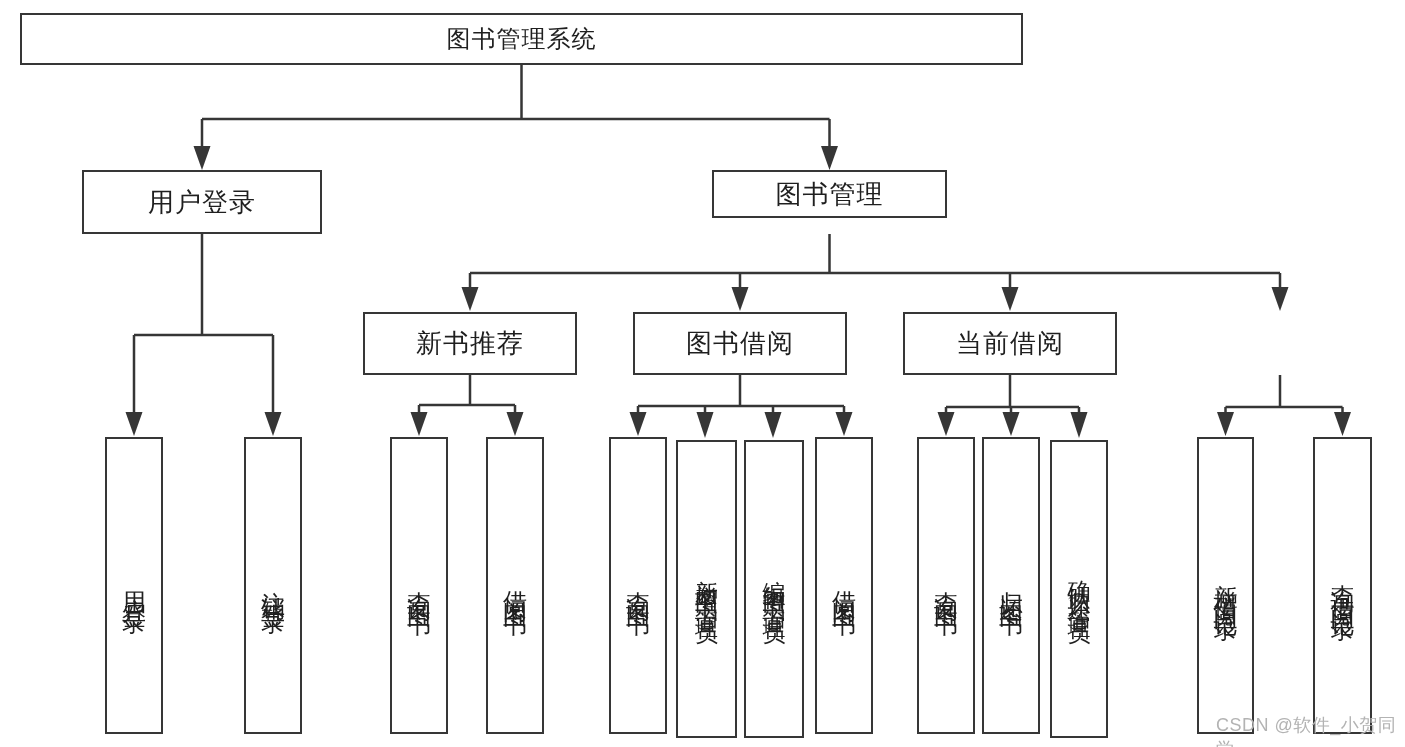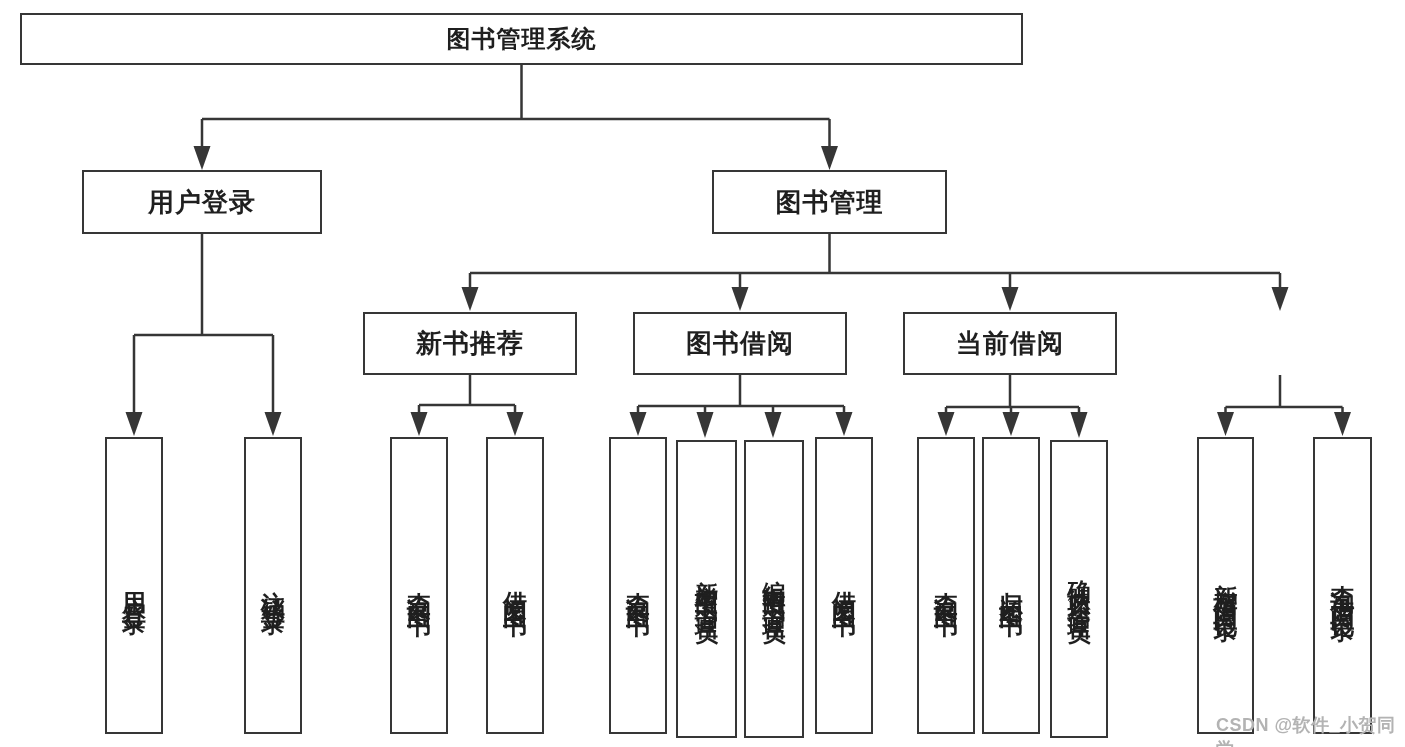--- a/index.html
+++ b/index.html
@@ -3,21 +3,20 @@
 <meta charset="utf-8">
 <style>
   html,body { margin:0; padding:0; background:#ffffff; }
   #canvas {
     position:relative;
     width:1405px; height:747px;
     background:#ffffff;
     overflow:hidden;
     font-family:"Liberation Sans","DejaVu Sans",sans-serif;
     color:#1f1f1f;
-    font-weight:bold;
   }
   #connector-svg { position:absolute; left:0; top:0; width:1405px; height:747px; }
   .box {
     position:absolute;
     box-sizing:border-box;
     border:2.5px solid #363636;
     background:#ffffff;
     display:flex;
     align-items:center;
     justify-content:center;
@@ -85,21 +84,21 @@
       <polygon points="1002.5,412 1019.5,412 1011,436"></polygon>
       <polygon points="1070.5,412 1087.5,412 1079,438"></polygon>
       <polygon points="1217,412 1234,412 1225.5,436"></polygon>
       <polygon points="1334,412 1351,412 1342.5,436"></polygon>
     </g>
   </svg>
 
   <div class="box root-box" style="left:20px; top:13px; width:1003px; height:52px;">图书管理系统</div>
 
   <div class="box h-box" style="left:82px; top:170px; width:240px; height:64px;">用户登录</div>
-  <div class="box h-box" style="left:712px; top:170px; width:235px; height:64px;">图书管理</div>
+  <div class="box h-box" style="left:712px; top:170px; width:235px; height:48px;">图书管理</div>
 
   <div class="box h-box" style="left:363px; top:312px; width:214px; height:63px;">新书推荐</div>
   <div class="box h-box" style="left:903px; top:312px; width:214px; height:63px;">当前借阅</div>
   <div class="box h-box" style="left:633px; top:312px; width:214px; height:63px;">图书借阅</div>
 
   <div class="box v-box" style="left:105px; top:437px; width:58px; height:297px;">用户登录</div>
   <div class="box v-box" style="left:244px; top:437px; width:58px; height:297px;">注销登录</div>
 
   <div class="box v-box" style="left:390px; top:437px; width:58px; height:297px;">查询图书</div>
   <div class="box v-box" style="left:486px; top:437px; width:58px; height:297px;">借阅图书</div>

